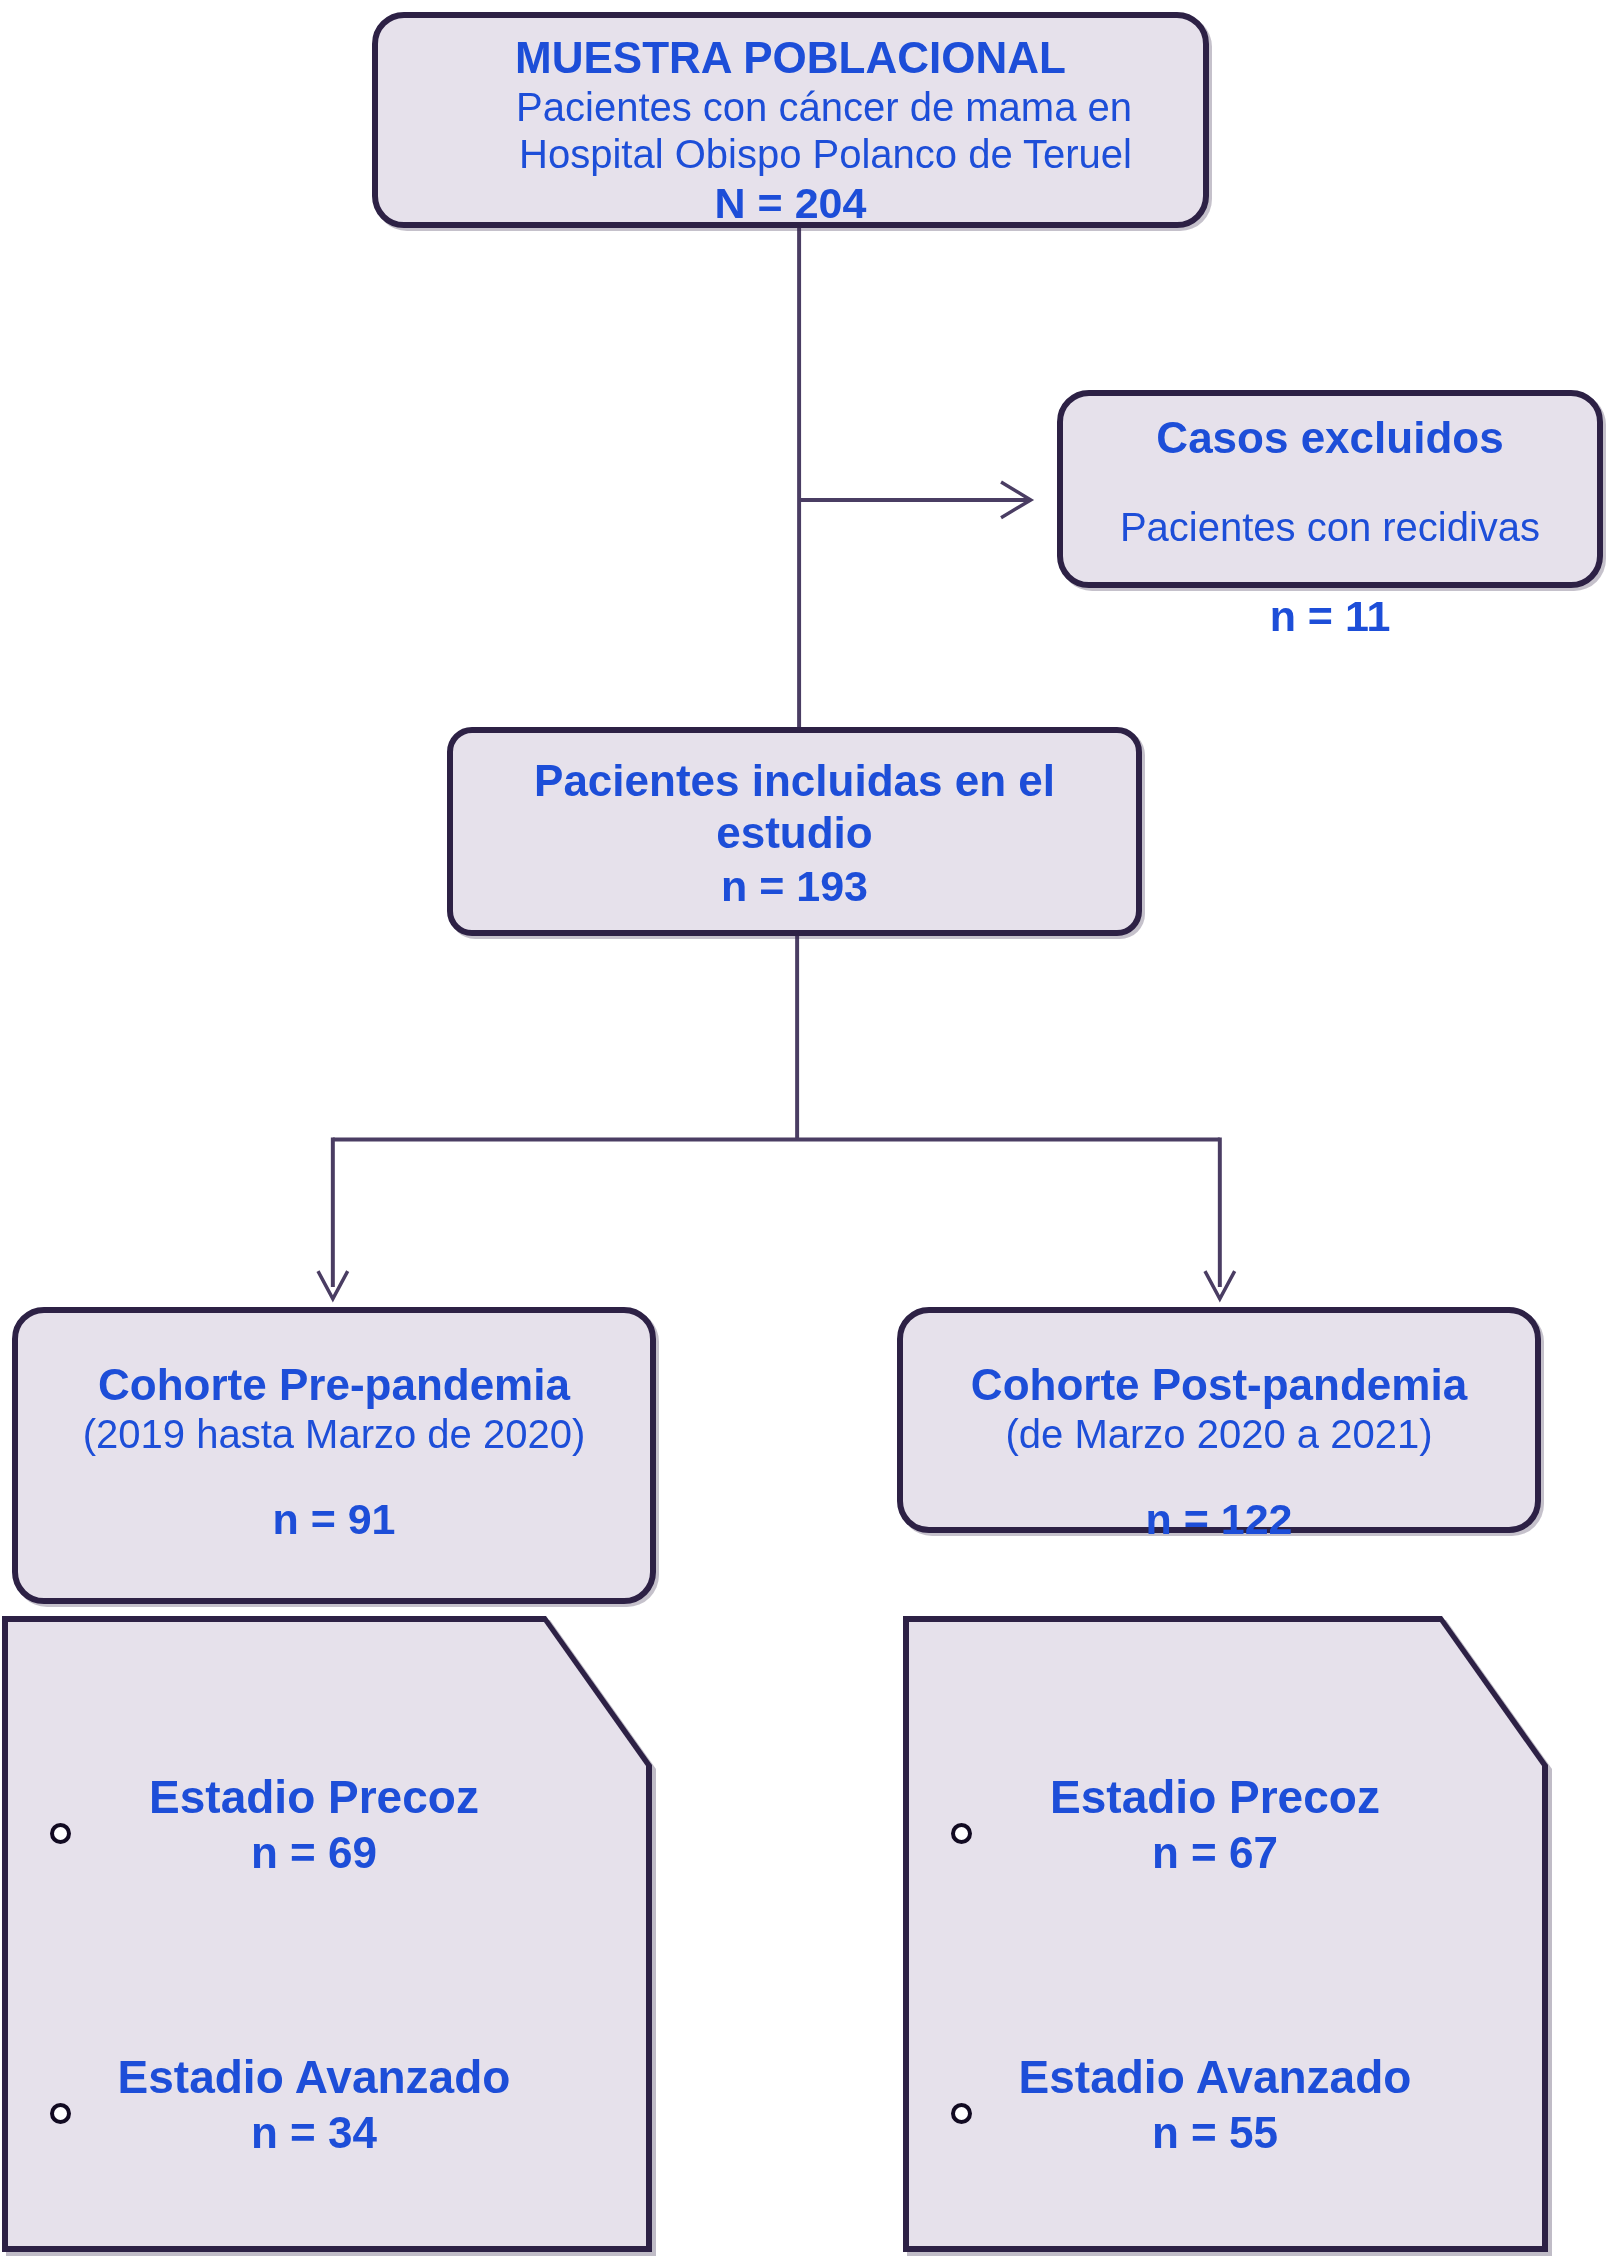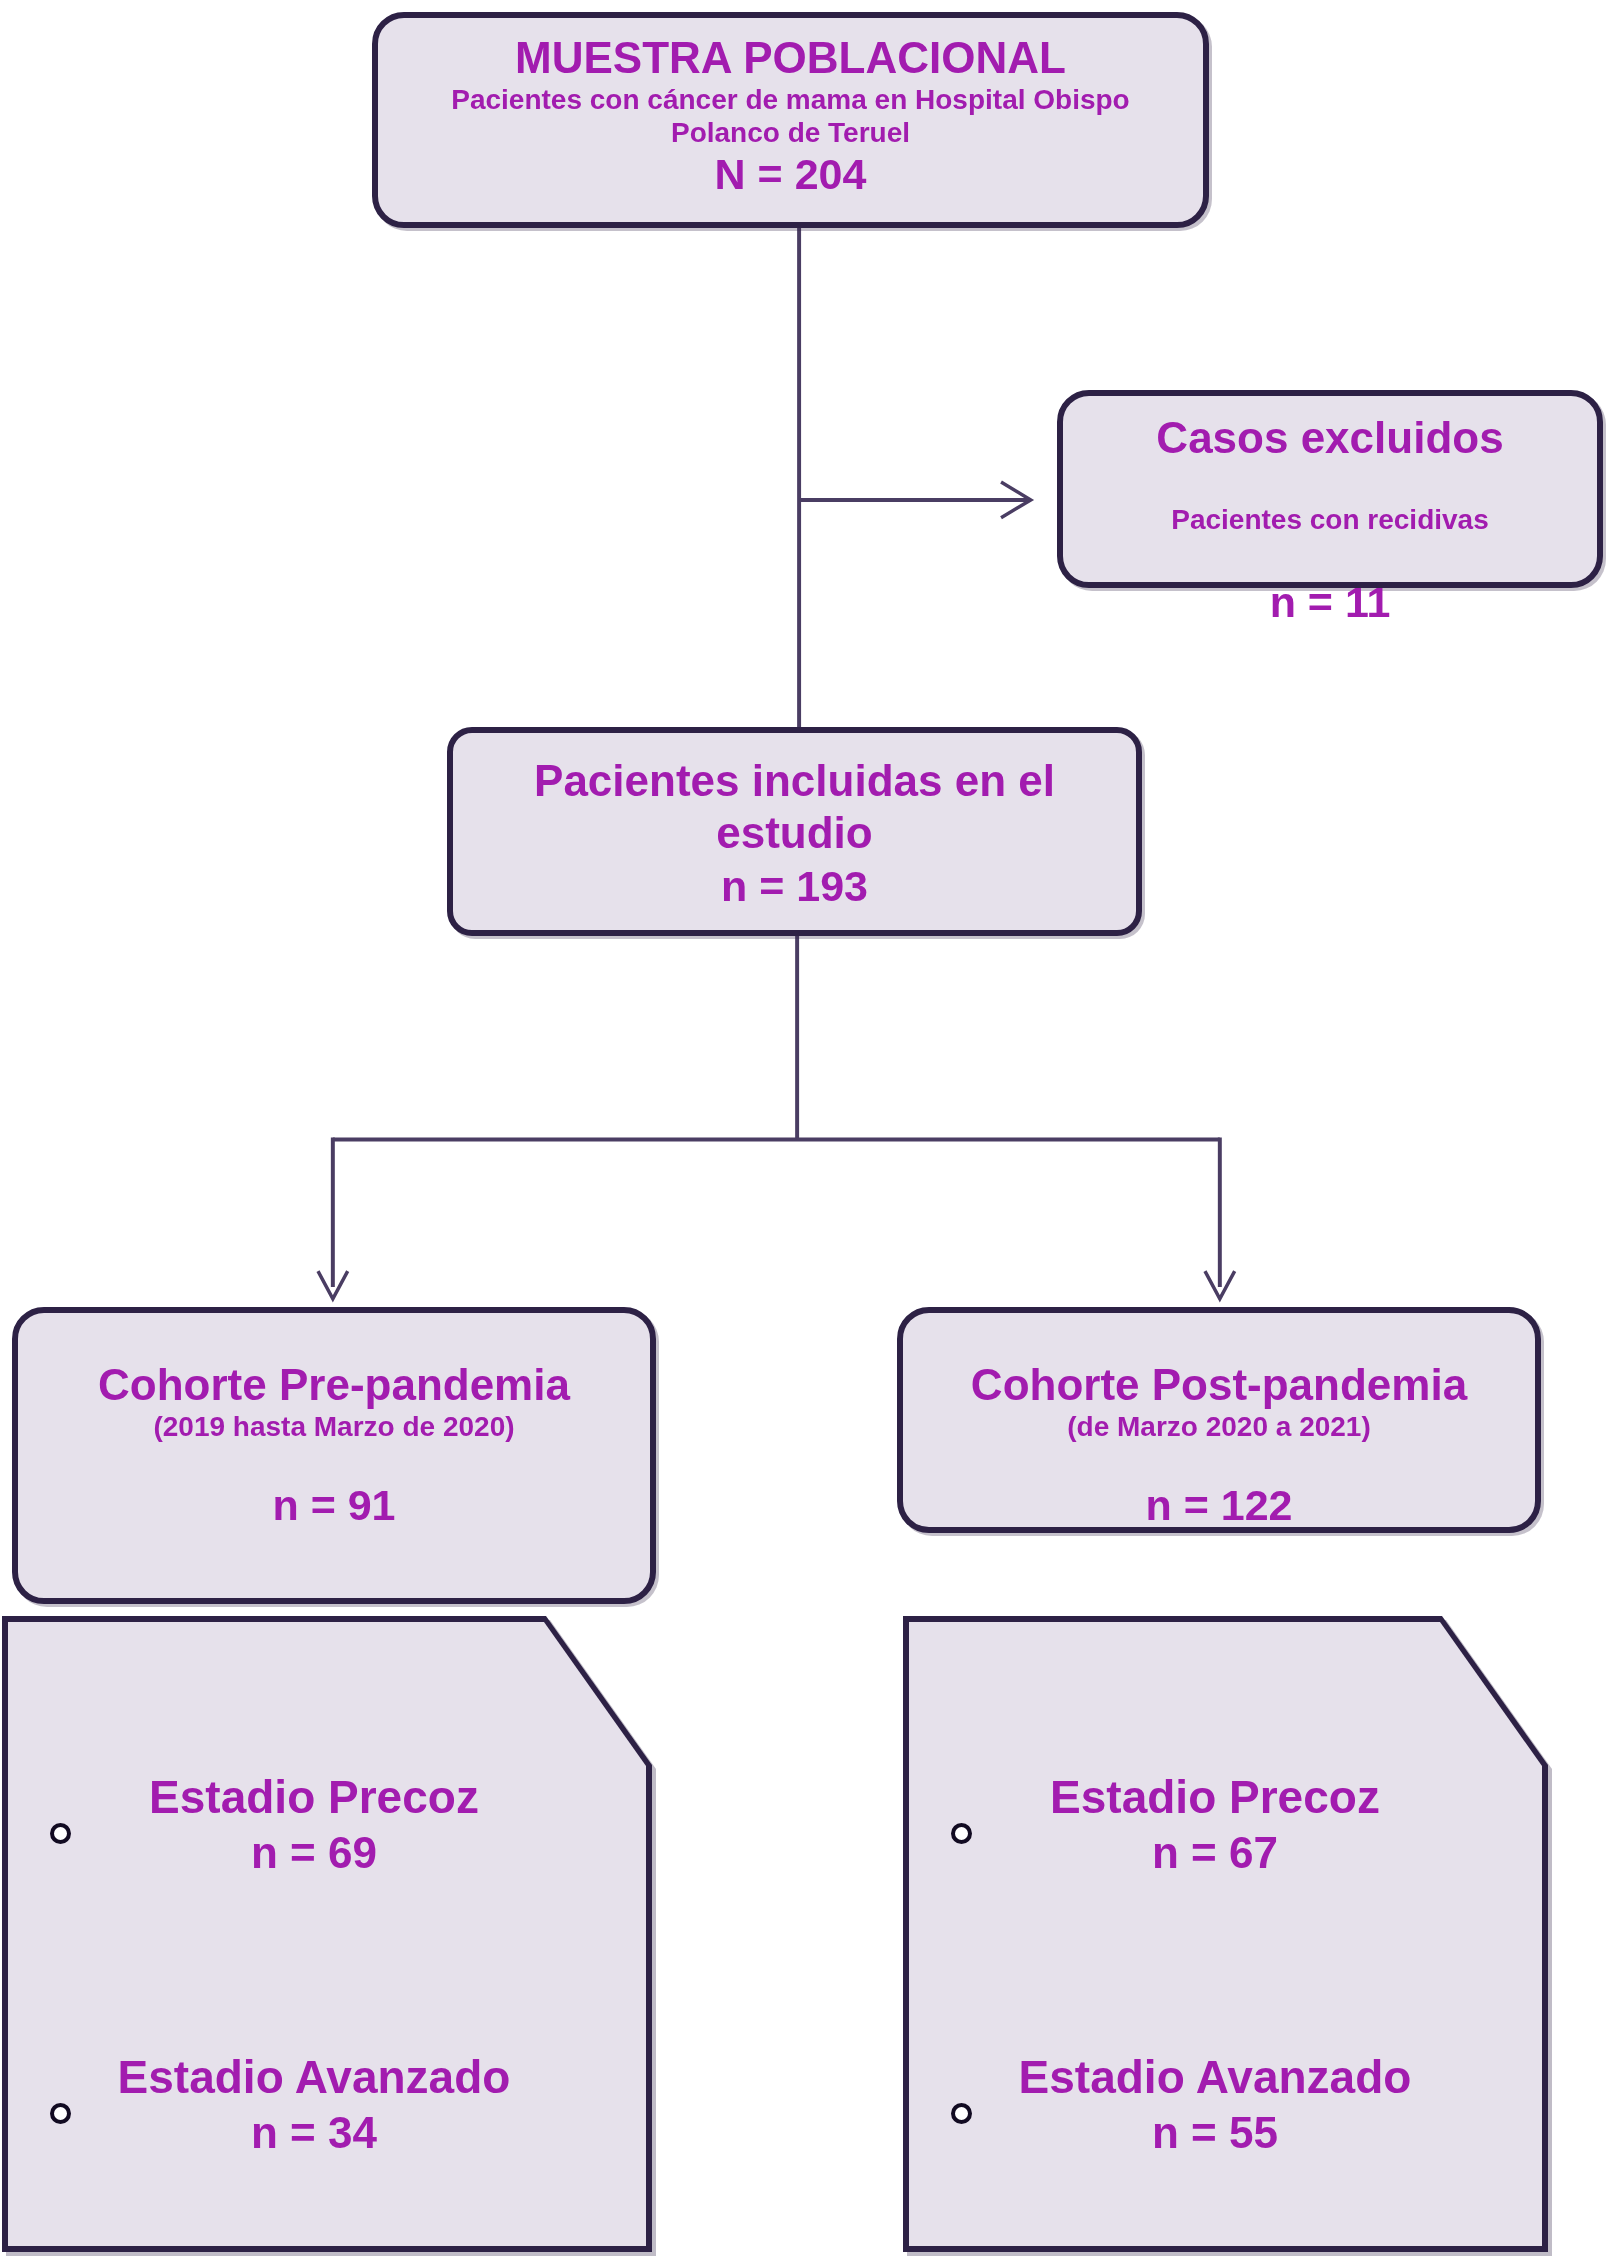--- a/index.html
+++ b/index.html
@@ -1,39 +1,39 @@
 <!DOCTYPE html>
 <html><head>
 <meta charset="utf-8">
 <style>
   html,body{margin:0;padding:0;background:#ffffff;}
   #canvas{
     position:relative;
     width:1618px;height:2262px;
     background:#ffffff;
     font-family:"Liberation Sans", sans-serif;
-    color:#a21caf;
+    color:#1d4ed8;
     overflow:hidden;
   }
   #connectors{
     position:absolute;left:0;top:0;width:1618px;height:2262px;
     pointer-events:none;z-index:0;
   }
   .node{
     position:absolute;z-index:1;
     background:#E6E1EB;
     border:6px solid #2D2145;
     border-radius:32px;
     box-sizing:border-box;
     display:flex;flex-direction:column;align-items:center;
     text-align:center;
     box-shadow:3px 3px 0 rgba(45,33,69,0.28);
   }
   .node .title{font-weight:bold;font-size:44px;line-height:1.18;}
-  .node .sub{font-size:28px;line-height:1.17;font-weight:bold;}
+  .node .sub{font-size:40px;line-height:1.17;font-weight:normal;text-align:right;}
   .node .nval{font-weight:bold;font-size:43px;line-height:1.2;}
 
   #box-muestra{left:372px;top:12px;width:837px;height:216px;padding-top:14px;}
   #box-muestra .sub{max-width:683px;}
 
   #box-excluidos{left:1057px;top:390px;width:546px;height:198px;padding-top:16px;gap:40px;}
 
   #box-incluidas{left:447px;top:727px;width:695px;height:209px;padding-top:22px;border-radius:25px;}
   #box-incluidas .title{max-width:594px;}
   #box-incluidas .nval{margin-top:2px;}

